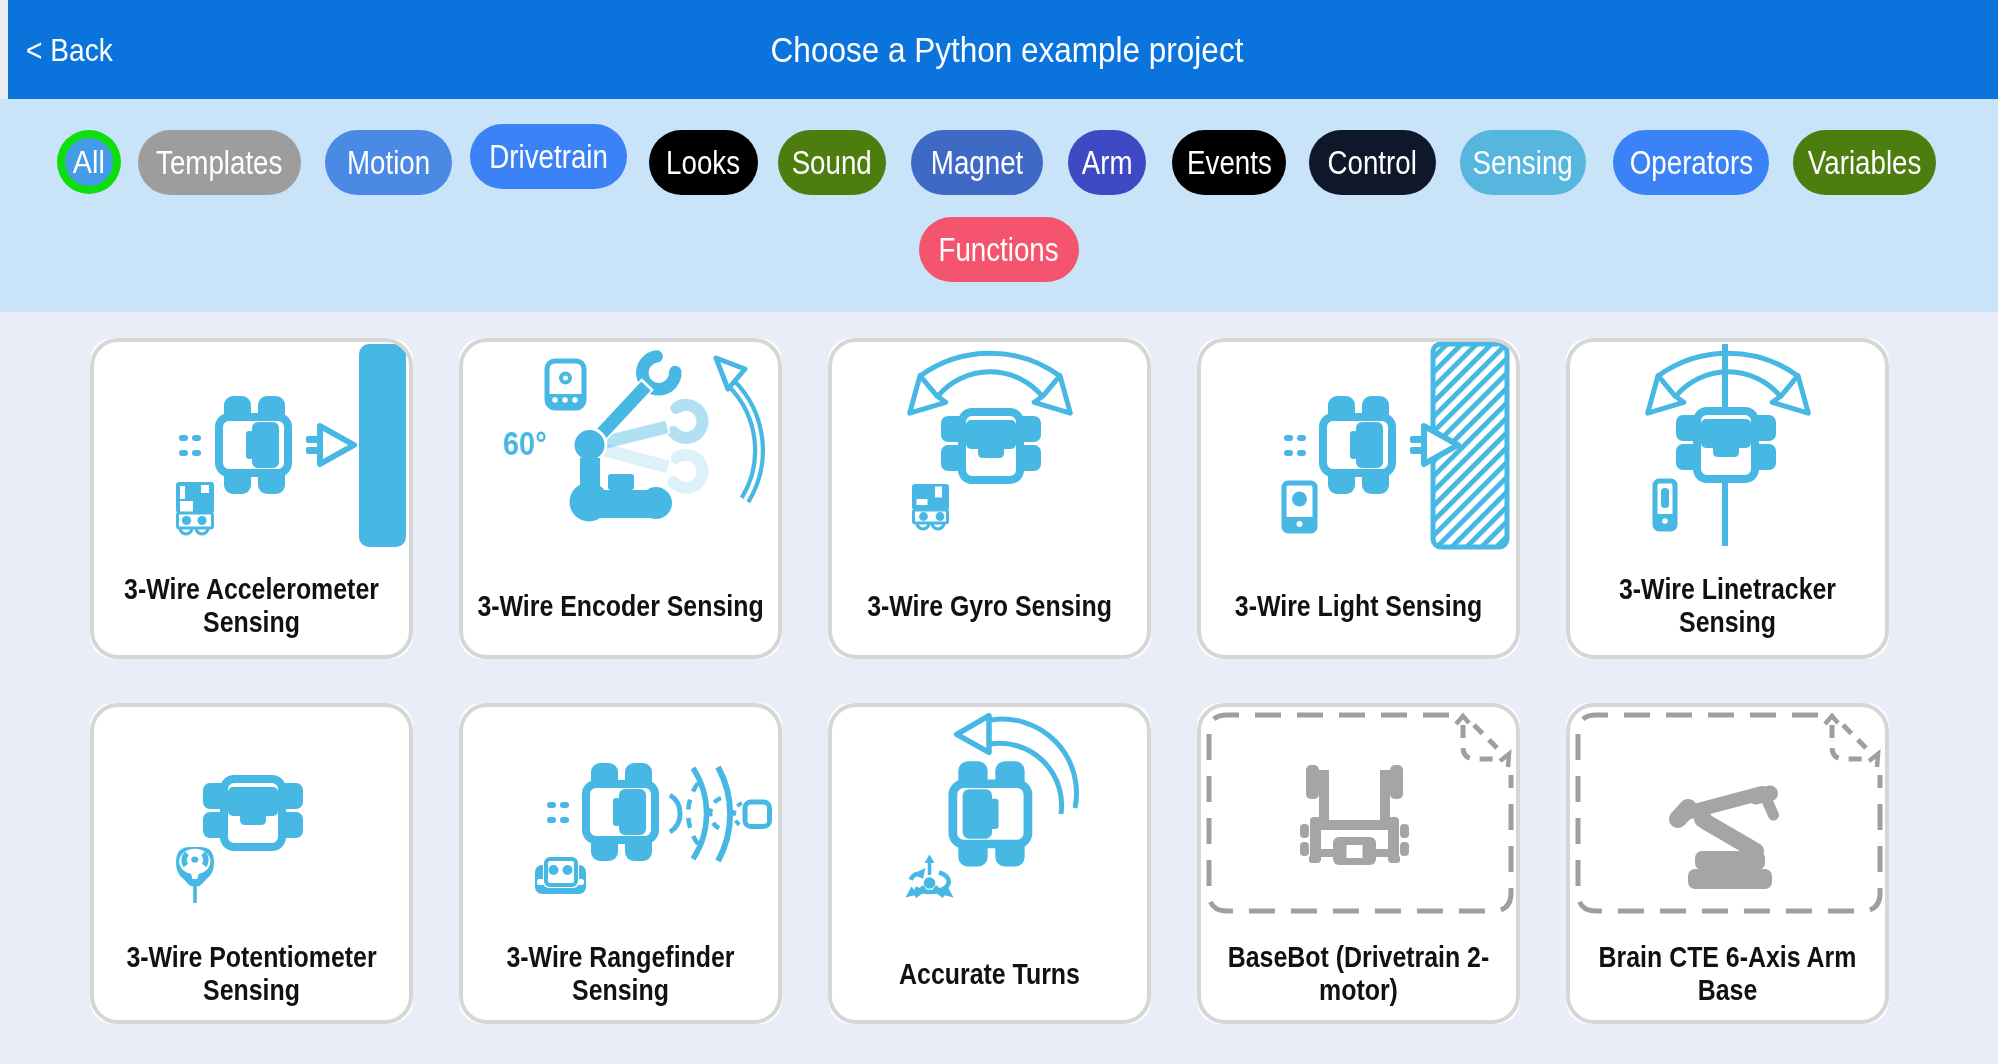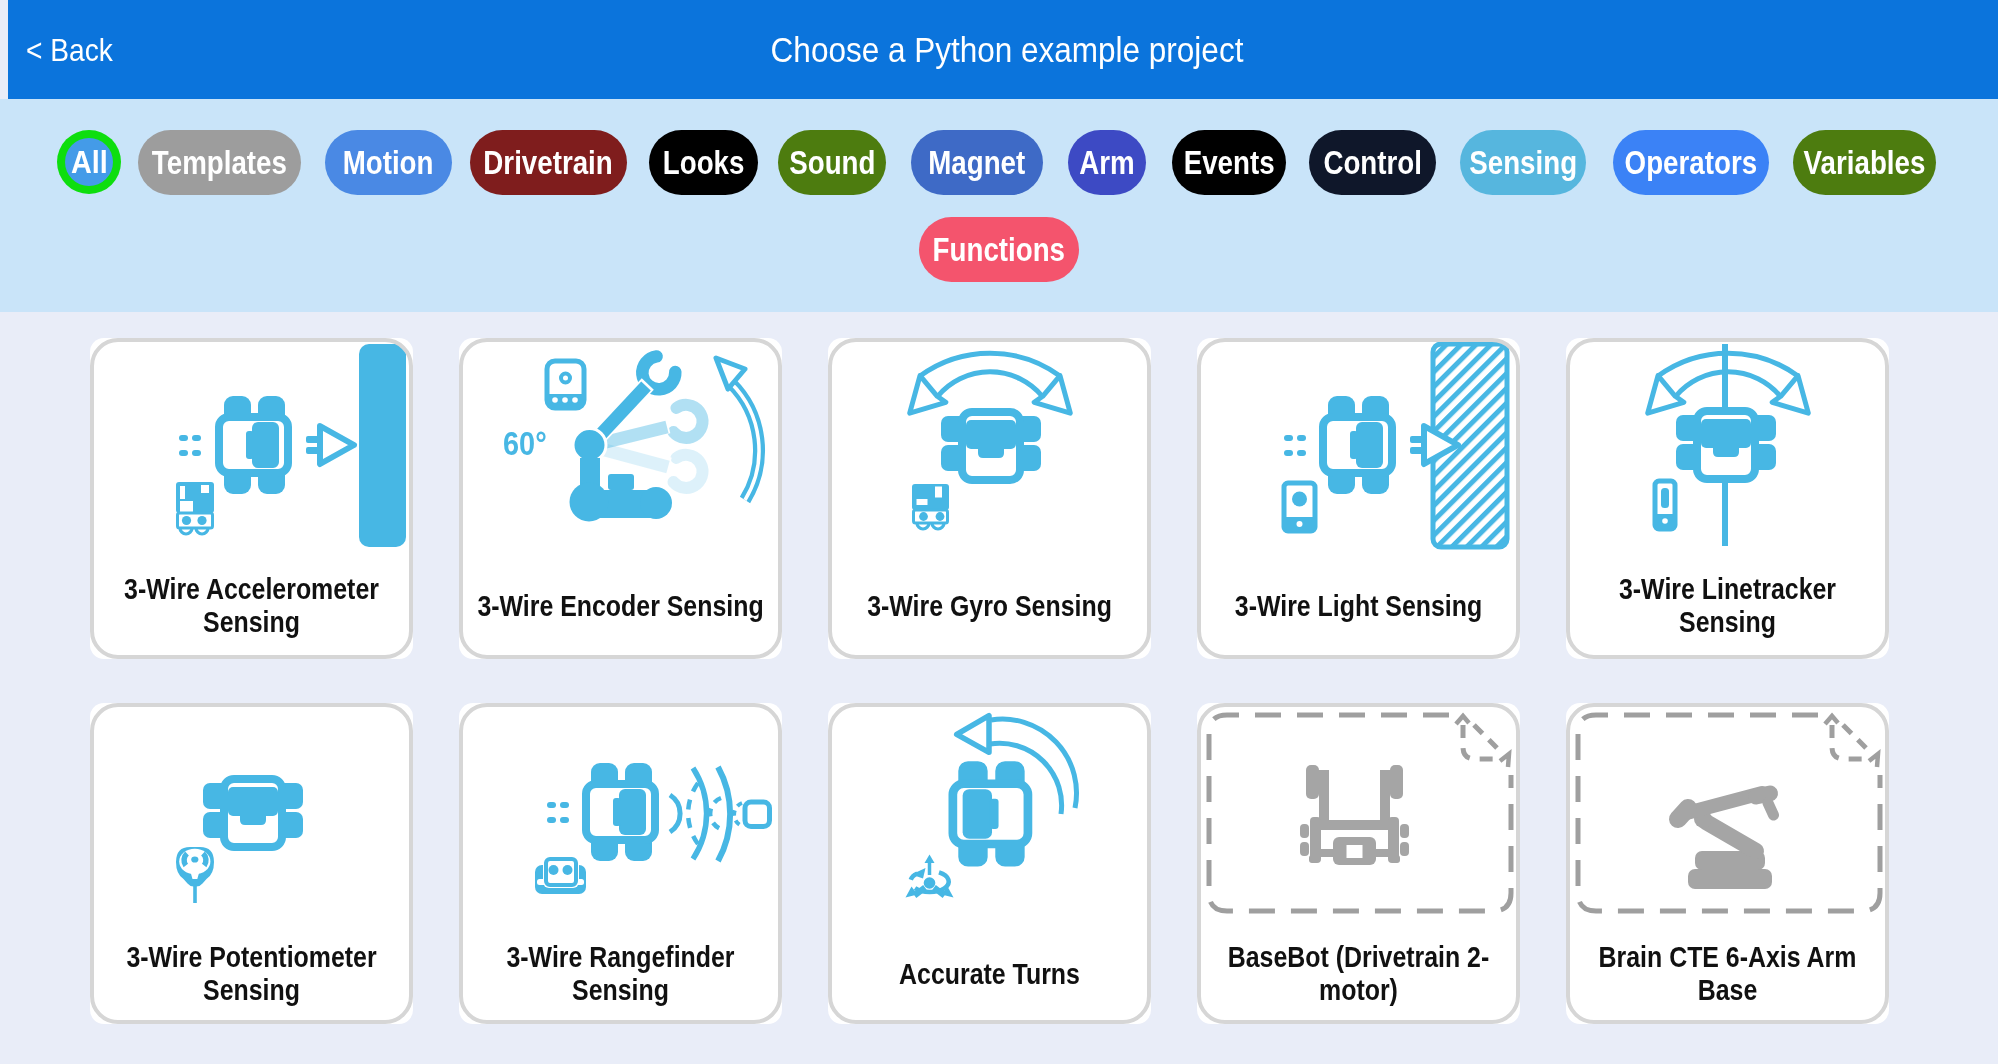--- a/index.html
+++ b/index.html
@@ -1,42 +1,42 @@
 <!DOCTYPE html>
 <html><head><meta charset="utf-8"><style>
 *{margin:0;padding:0;box-sizing:border-box}
 html,body{width:1998px;height:1064px;overflow:hidden;font-family:"Liberation Sans",sans-serif;background:#e9edf8}
 .hdr{position:absolute;left:8px;top:0;width:1998px;height:99px;background:#0b74dc}
 .back{position:absolute;left:18px;top:32px;color:#fff;font-size:32px;transform:scaleX(0.88);transform-origin:0 50%}
 .ttl{position:absolute;left:0;top:30px;width:100%;text-align:center;color:#fff;font-size:35px;transform:scaleX(0.9)}
 .band{position:absolute;left:0;top:99px;width:1998px;height:213px;background:#c9e4f9}
-.pill{position:absolute;height:65px;border-radius:33px;color:#fff;font-weight:bold;font-size:33px;display:flex;align-items:center;justify-content:center}
+.pill{position:absolute;height:65px;border-radius:33px;color:#fff;font-weight:normal;font-size:33px;display:flex;align-items:center;justify-content:center}
 .pill span{transform:scaleX(0.84)}
 .all span{transform:scaleX(0.9)}
-.all{position:absolute;width:48px;height:48px;border-radius:50%;background:#449be8;box-shadow:0 0 0 8px #0ede0e;color:#fff;font-weight:bold;font-size:32px;display:flex;align-items:center;justify-content:center}
-.card{position:absolute;width:323px;height:321px;background:#fff;border-radius:14px}
+.all{position:absolute;width:48px;height:48px;border-radius:50%;background:#449be8;box-shadow:0 0 0 8px #0ede0e;color:#fff;font-weight:normal;font-size:32px;display:flex;align-items:center;justify-content:center}
+.card{position:absolute;width:323px;height:321px;background:#fff;border-radius:23px}
 .cb{position:absolute;inset:0;border:4px solid #d6d6d6;border-radius:28px;pointer-events:none}
 .tt{position:absolute;left:-40px;right:-40px;height:66px;display:flex;align-items:center;justify-content:center;text-align:center;font-weight:bold;font-size:30px;line-height:33px;color:#111;white-space:nowrap;transform:scaleX(0.83)}
 svg{position:absolute;left:0;top:0}
 </style></head><body>
 <div class="hdr">
   <div class="back">&lt; Back</div>
   <div class="ttl">Choose a Python example project</div>
 </div>
 <div class="band"></div>
 <div class="all" style="left:65px;top:138px">
     <span>All</span>
   </div>
 <div class="pill" style="left:138px;top:130px;width:163px;background:#9d9d9d">
     <span>Templates</span>
   </div>
 <div class="pill" style="left:325px;top:130px;width:127px;background:#4a89e4">
     <span>Motion</span>
   </div>
-<div class="pill" style="left:470px;top:130px;width:157px;background:#7f1d1d">
+<div class="pill" style="left:470px;top:124px;width:157px;background:#3b82f6">
     <span>Drivetrain</span>
   </div>
 <div class="pill" style="left:649px;top:130px;width:109px;background:#000000">
     <span>Looks</span>
   </div>
 <div class="pill" style="left:778px;top:130px;width:108px;background:#4d7c0f">
     <span>Sound</span>
   </div>
 <div class="pill" style="left:911px;top:130px;width:132px;background:#3e6ac6">
     <span>Magnet</span>

